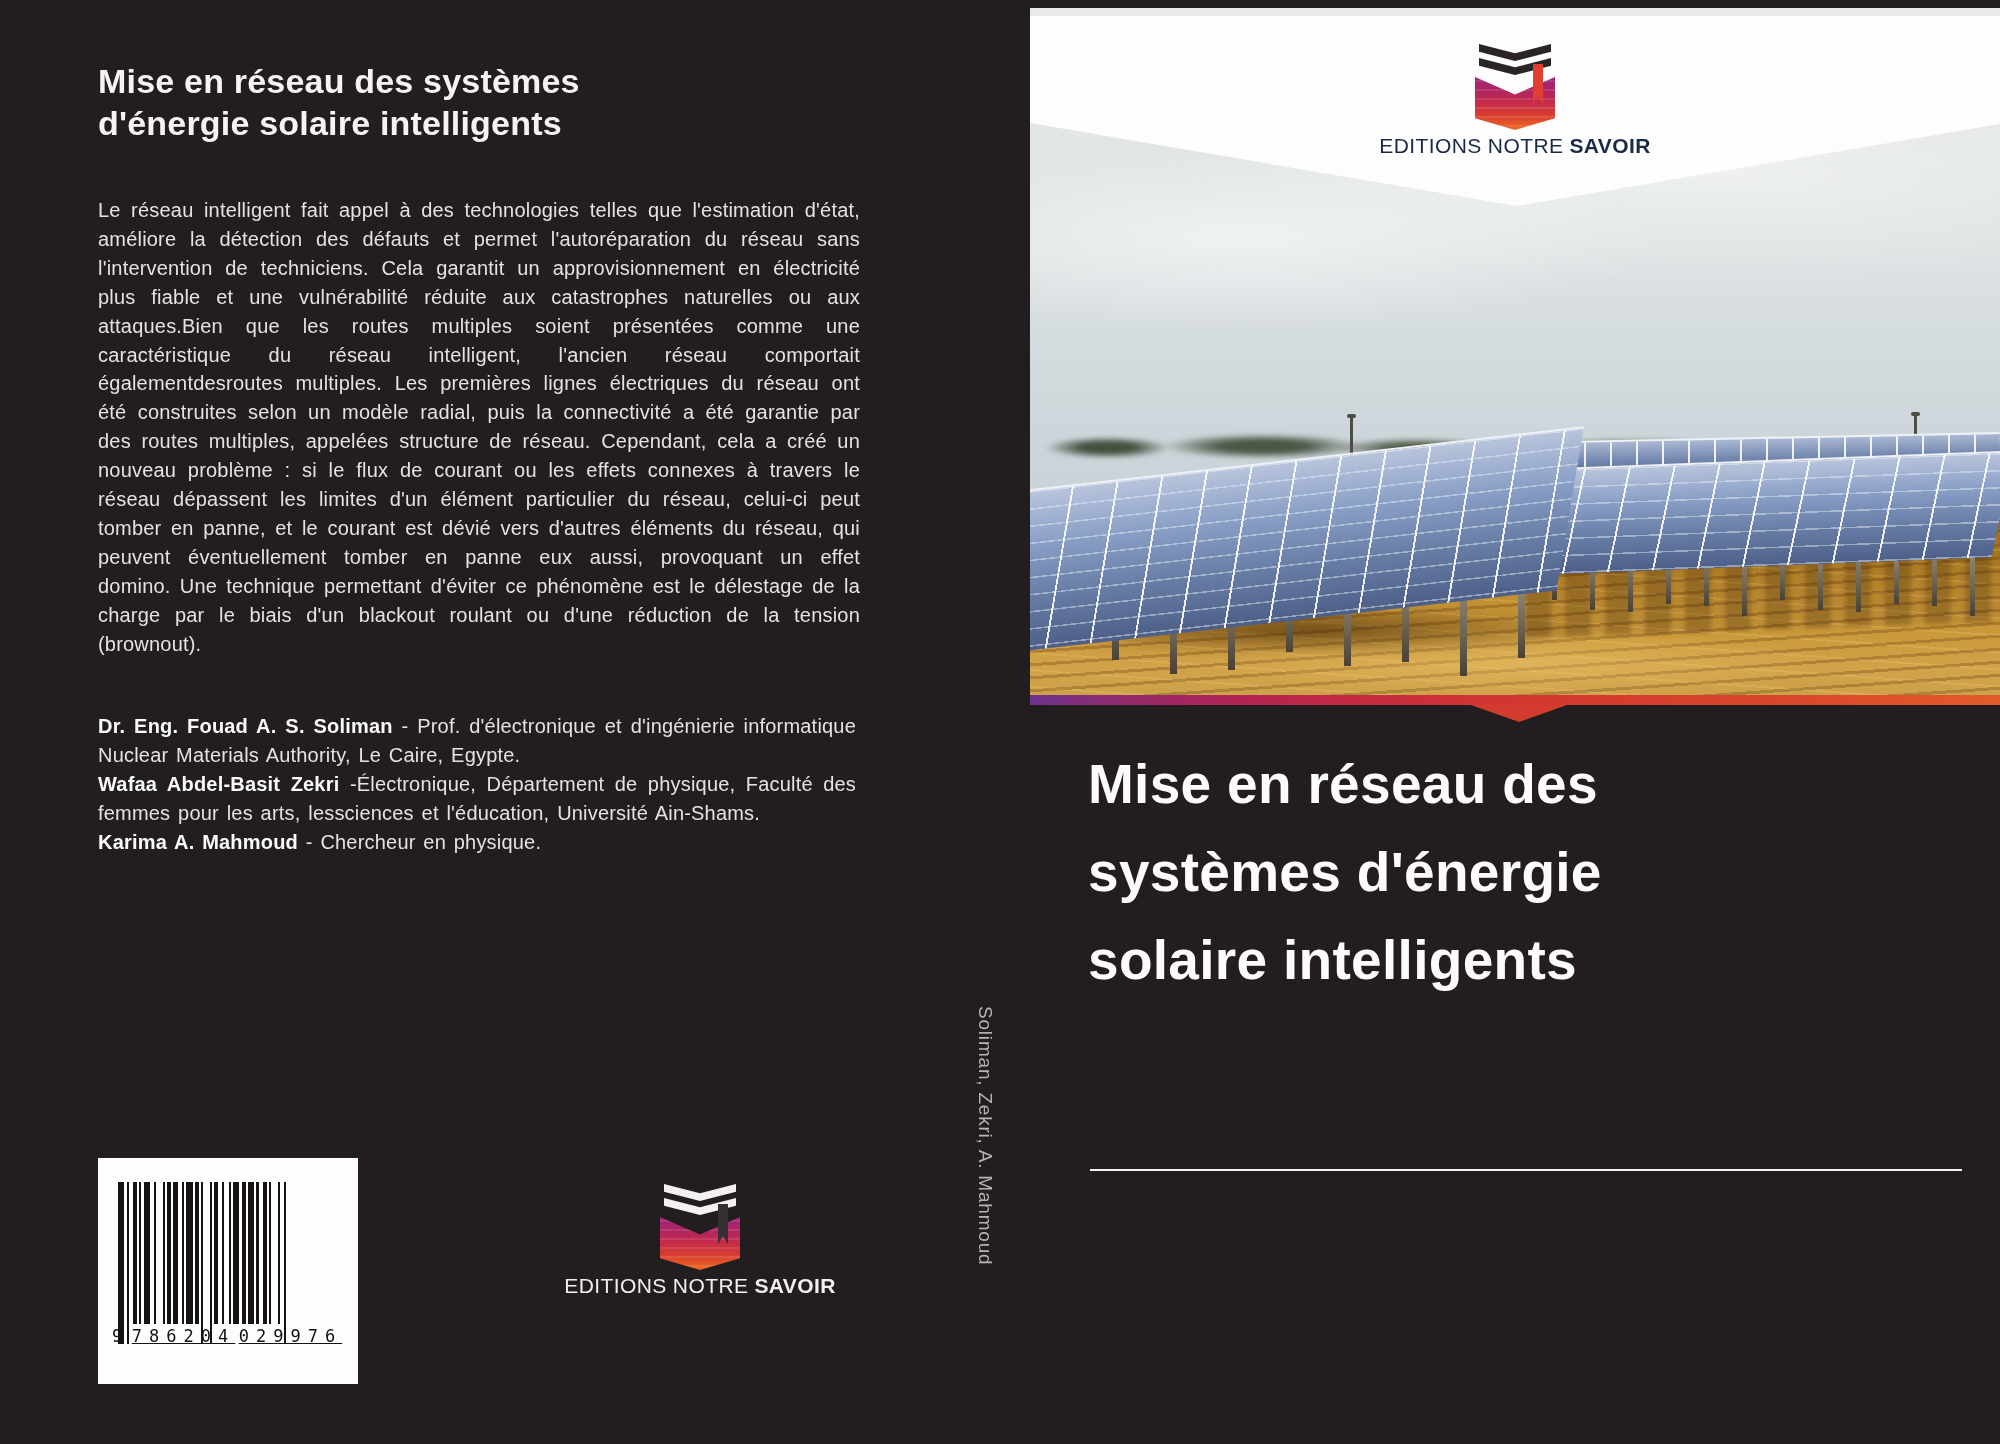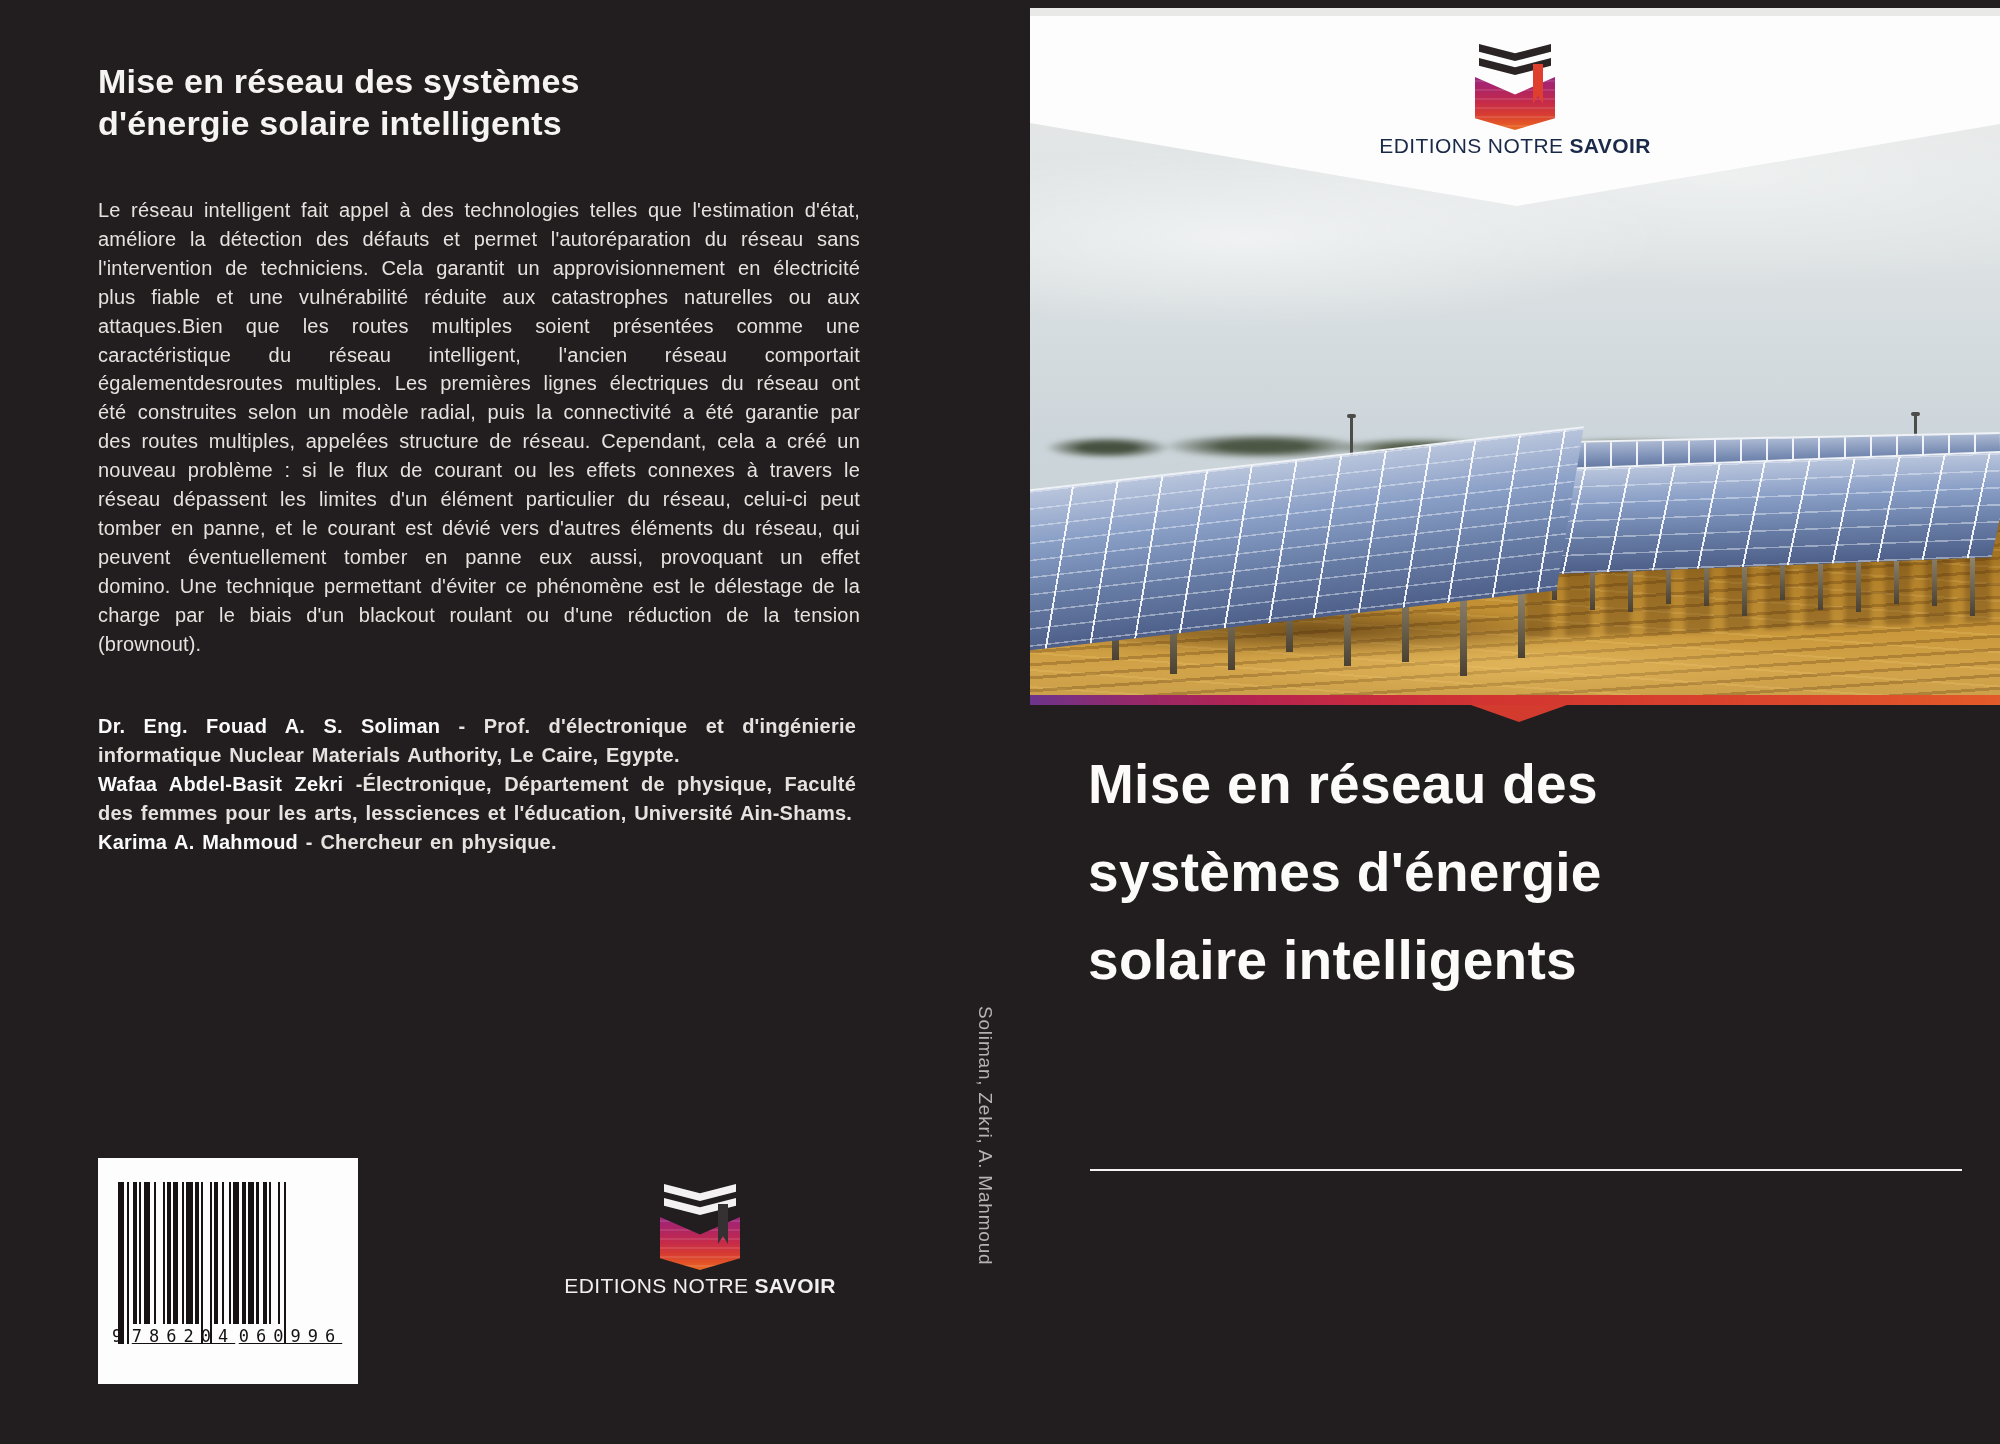--- a/index.html
+++ b/index.html
@@ -6,21 +6,21 @@
   .page{position:relative;width:2000px;height:1444px;background:#221e1f;overflow:hidden;
         font-family:"Liberation Sans",sans-serif;-webkit-font-smoothing:antialiased;}
   
   .back{position:absolute;left:0;top:0;width:962px;height:1444px;}
   .back-title{position:absolute;left:98px;top:60px;width:700px;color:#f6f4f3;font-weight:bold;
         font-size:34px;line-height:42px;white-space:pre-line;letter-spacing:.2px;}
   .back-desc{position:absolute;left:98px;top:196px;width:762px;color:#e6e2e0;font-size:20px;
         line-height:28.9px;text-align:justify;text-align-last:left;word-spacing:3px;letter-spacing:.2px;}
   .back-bios{position:absolute;left:98px;top:712px;width:758px;color:#e6e2e0;font-size:20px;
         line-height:28.9px;text-align:justify;text-align-last:left;word-spacing:2px;letter-spacing:.2px;}
-  .back-bios p{margin:0;font-weight:bold;}
+  .back-bios p{margin:0;}
   .back-bios b{color:#fbfafa;}
   
   .barcode-box{position:absolute;left:98px;top:1158px;width:260px;height:226px;background:#fdfdfd;}
   .bars{position:absolute;left:20px;top:24px;width:220px;height:142px;}
   .bars .bar{position:absolute;top:0;background:#171314;height:142px;}
   .bars .bar.tall{height:162px;}
   .bc-digits{position:absolute;left:14px;top:168px;width:232px;display:flex;align-items:center;
         font-family:"DejaVu Sans Mono",monospace;font-size:17px;color:#141111;}
   .bc-digits .d1{width:18px;}
   .bc-digits .d2,.bc-digits .d3{flex:1;text-align:center;letter-spacing:7px;text-decoration:underline;}
@@ -136,21 +136,21 @@
           <div class="bar" style="left: 129.93px; width: 6.39px;"></div>
           <div class="bar" style="left: 138.45px; width: 2.13px;"></div>
           <div class="bar" style="left: 144.84px; width: 4.26px;"></div>
           <div class="bar" style="left: 151.23px; width: 2.13px;"></div>
           <div class="bar" style="left: 159.75px; width: 2.13px;"></div>
           <div class="bar tall" style="left: 166.14px; width: 2.13px;"></div>
         </div>
       <div class="bc-digits">
         <span class="d1">9</span>
         <span class="d2">786204</span>
-        <span class="d3">060996</span>
+        <span class="d3">029976</span>
       </div>
     </div>
 
     <div class="brand on-black" style="left:560px;top:1184px;width:280px;">
       <div class="brand-mark">
         <div class="chev c1"></div>
         <div class="chev c2"></div>
         <div class="bookshape"></div>
         <div class="ribbon"></div>
       </div>

